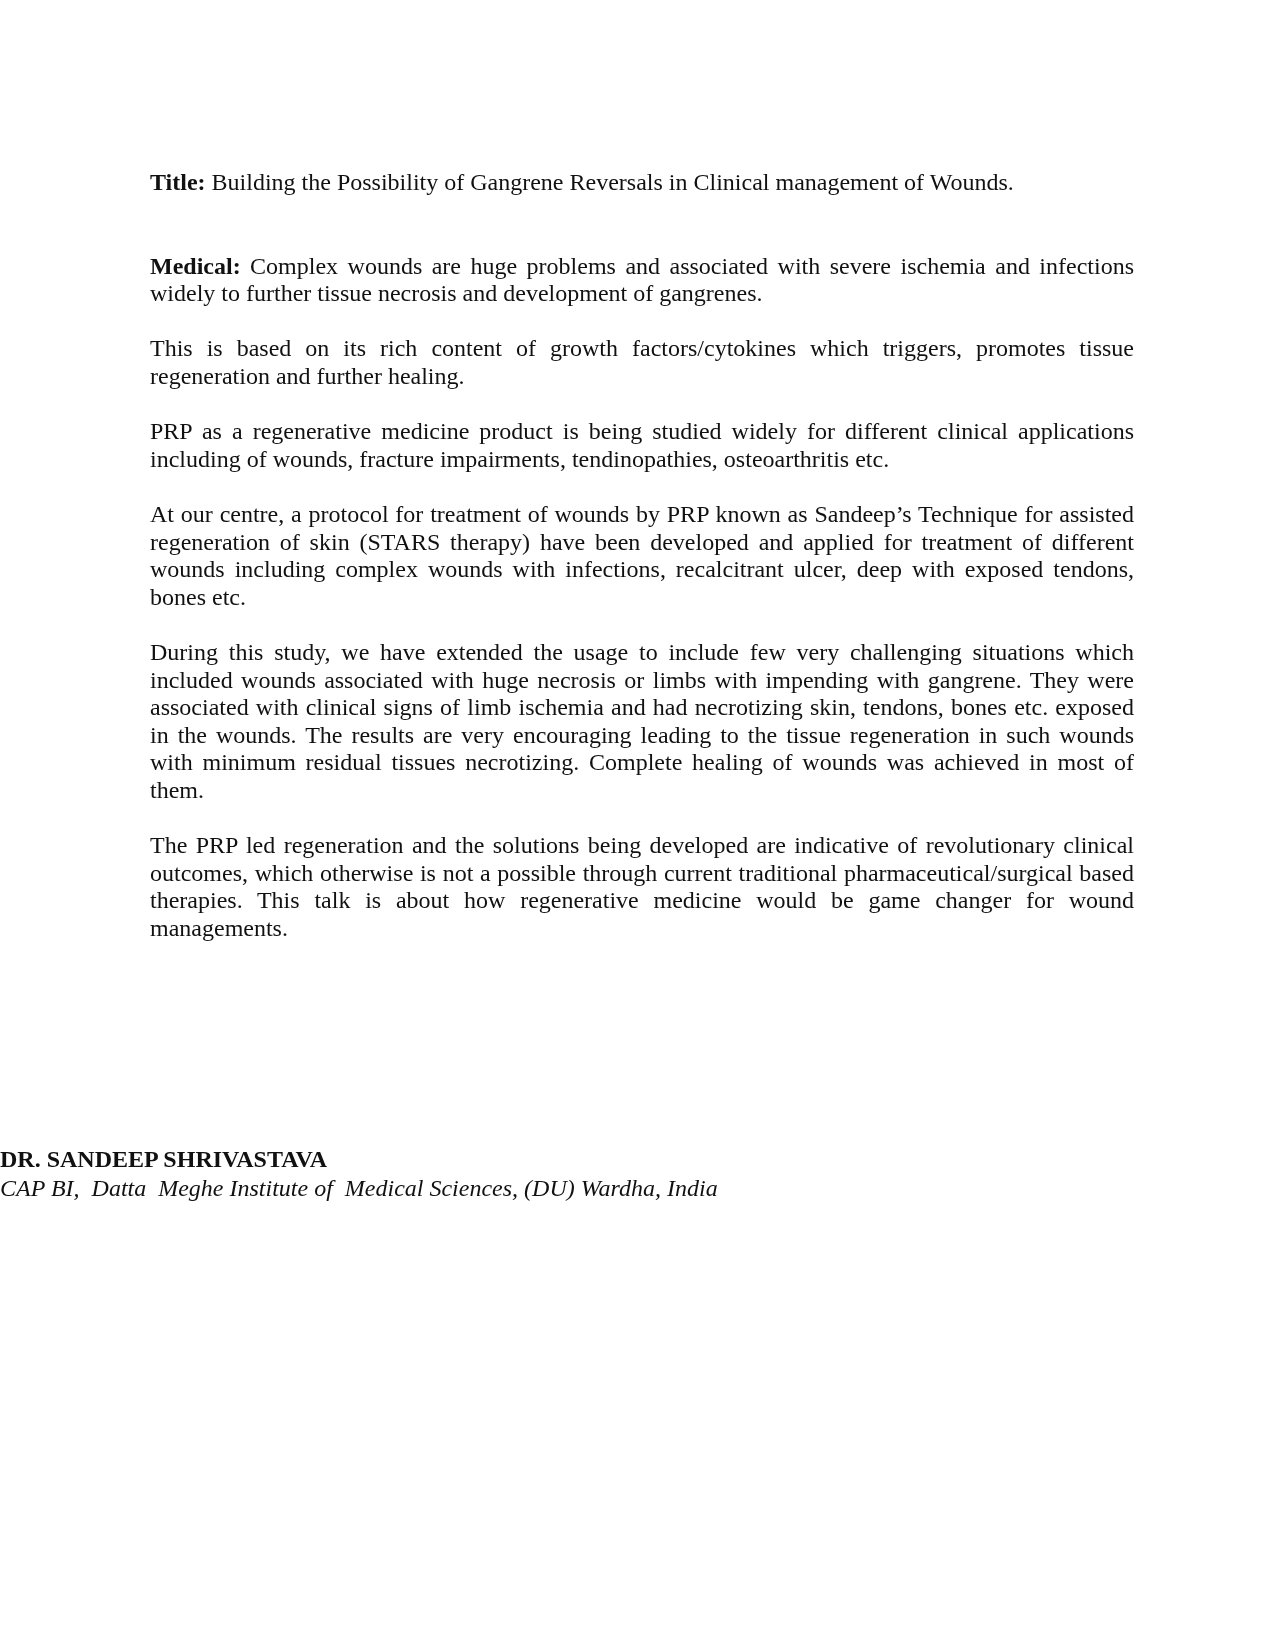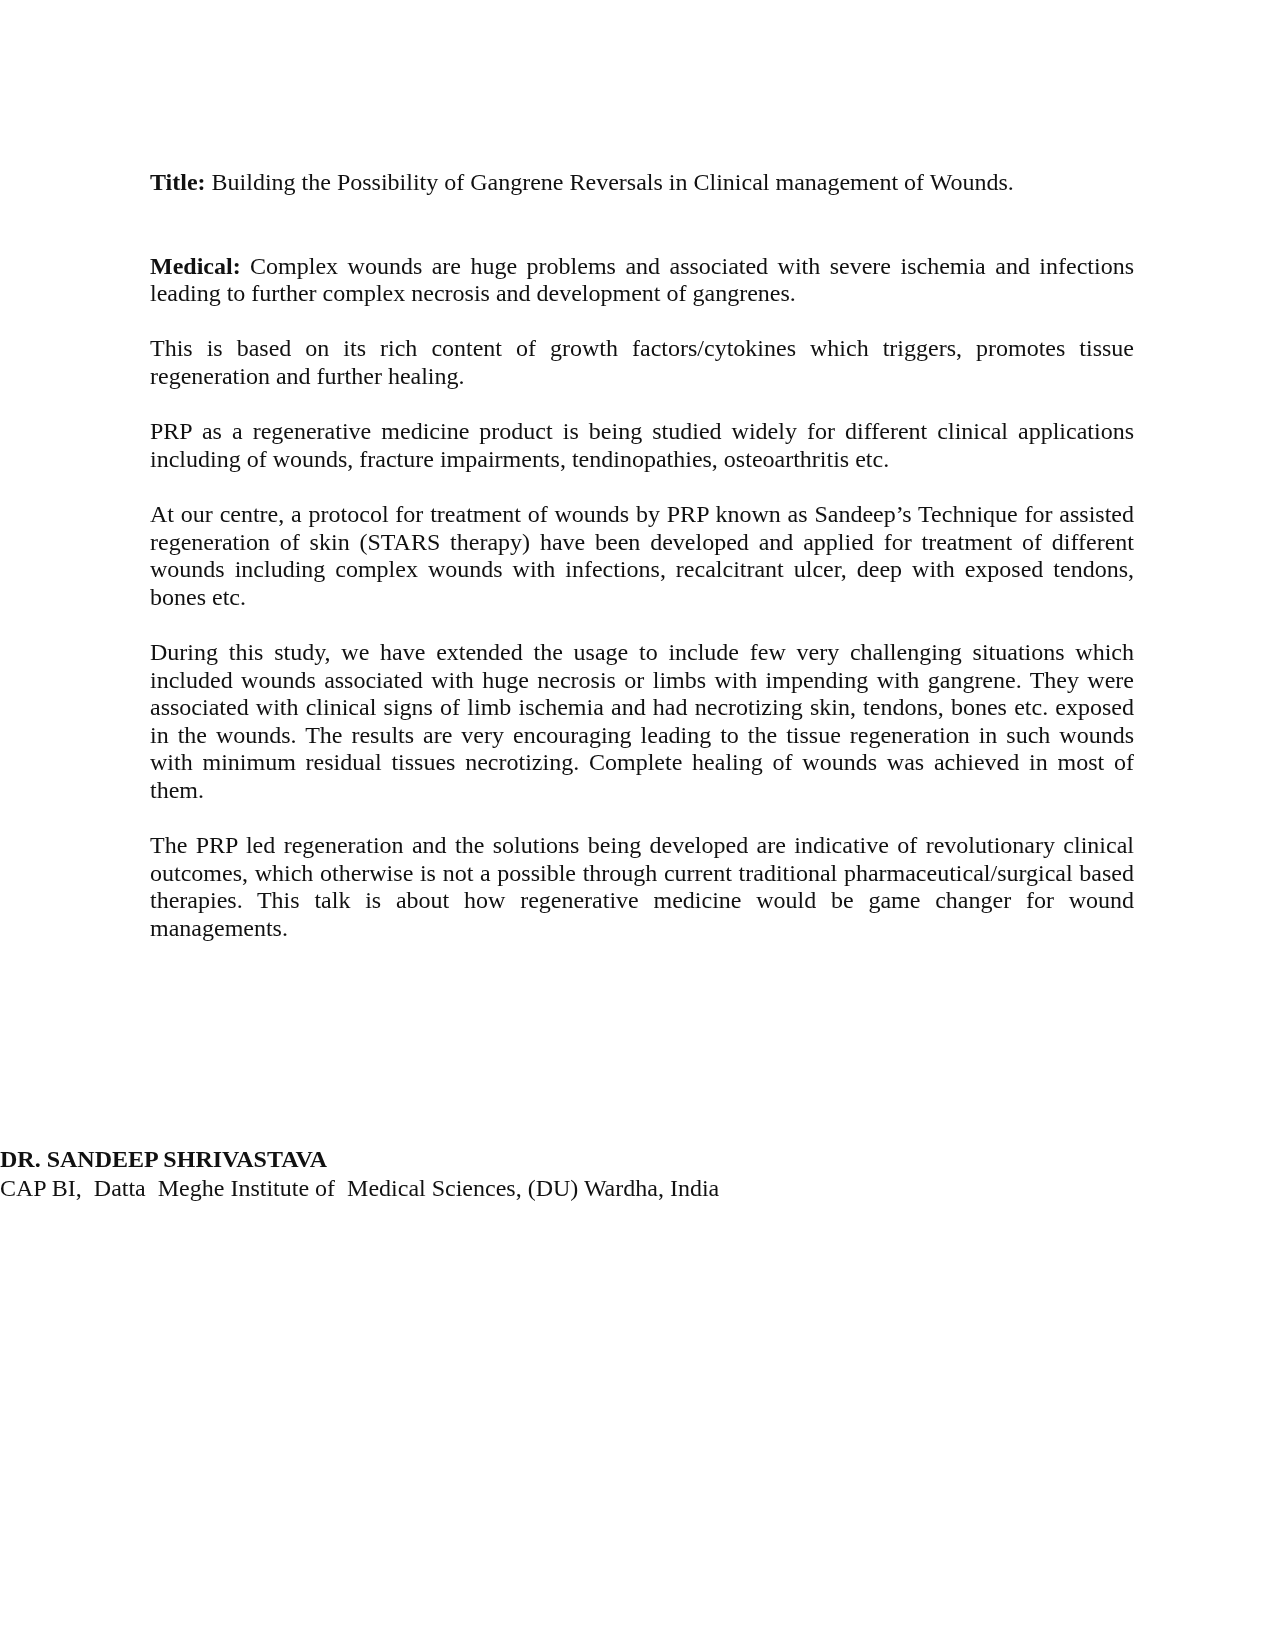--- a/index.html
+++ b/index.html
@@ -14,36 +14,36 @@
     position: absolute; left: 150px; top: 169px; width: 984px;
   }
   .title-line { margin: 0; }
   .title-line b, .abstract-lead { font-weight: bold; }
   .abstract { margin-top: 56px; }
   p { margin: 0 0 27.6px 0; text-align: justify; }
   .author-block {
     position: absolute; left: 0; width: 1010px; top: 1145px; text-align: center;
   }
   .author-name { font-weight: bold; margin: 0; line-height: 29px; }
-  .author-affil { margin: 0; line-height: 29px; }
+  .author-affil { margin: 0; line-height: 29px; font-style: italic; }
 </style>
 </head>
 <body>
 
 <div class="page">
   <div class="content">
     <p class="title-line">
       <b>Title:</b>
       <span>Building the Possibility of Gangrene Reversals in Clinical management of Wounds.</span>
     </p>
 
     <div class="abstract">
       <p>
         <span class="abstract-lead">Medical:</span>
-        <span>Complex wounds are huge problems and associated with severe ischemia and infections leading to further complex necrosis and development of gangrenes.</span>
+        <span>Complex wounds are huge problems and associated with severe ischemia and infections widely to further tissue necrosis and development of gangrenes.</span>
       </p>
       <p>This is based on its rich content of growth factors/cytokines which triggers, promotes tissue regeneration and further healing.</p>
       <p>PRP as a regenerative medicine product is being studied widely for different clinical applications including of wounds, fracture impairments, tendinopathies, osteoarthritis etc.</p>
       <p>At our centre, a protocol for treatment of wounds by PRP known as Sandeep’s Technique for assisted regeneration of skin (STARS therapy) have been developed and applied for treatment of different wounds including complex wounds with infections, recalcitrant ulcer, deep with exposed tendons, bones etc.</p>
       <p>During this study, we have extended the usage to include few very challenging situations which included wounds associated with huge necrosis or limbs with impending with gangrene. They were associated with clinical signs of limb ischemia and had necrotizing skin, tendons,  bones etc. exposed in the wounds. The results are very encouraging leading to the tissue regeneration in such wounds with minimum residual tissues necrotizing. Complete healing of wounds was achieved in most of them.</p>
       <p>The PRP led regeneration and the solutions being developed are indicative of revolutionary clinical outcomes, which otherwise is not a possible through current traditional pharmaceutical/surgical based therapies. This talk is about how regenerative medicine would be game changer for wound managements.</p>
     </div>
   </div>
 
   <div class="author-block">

